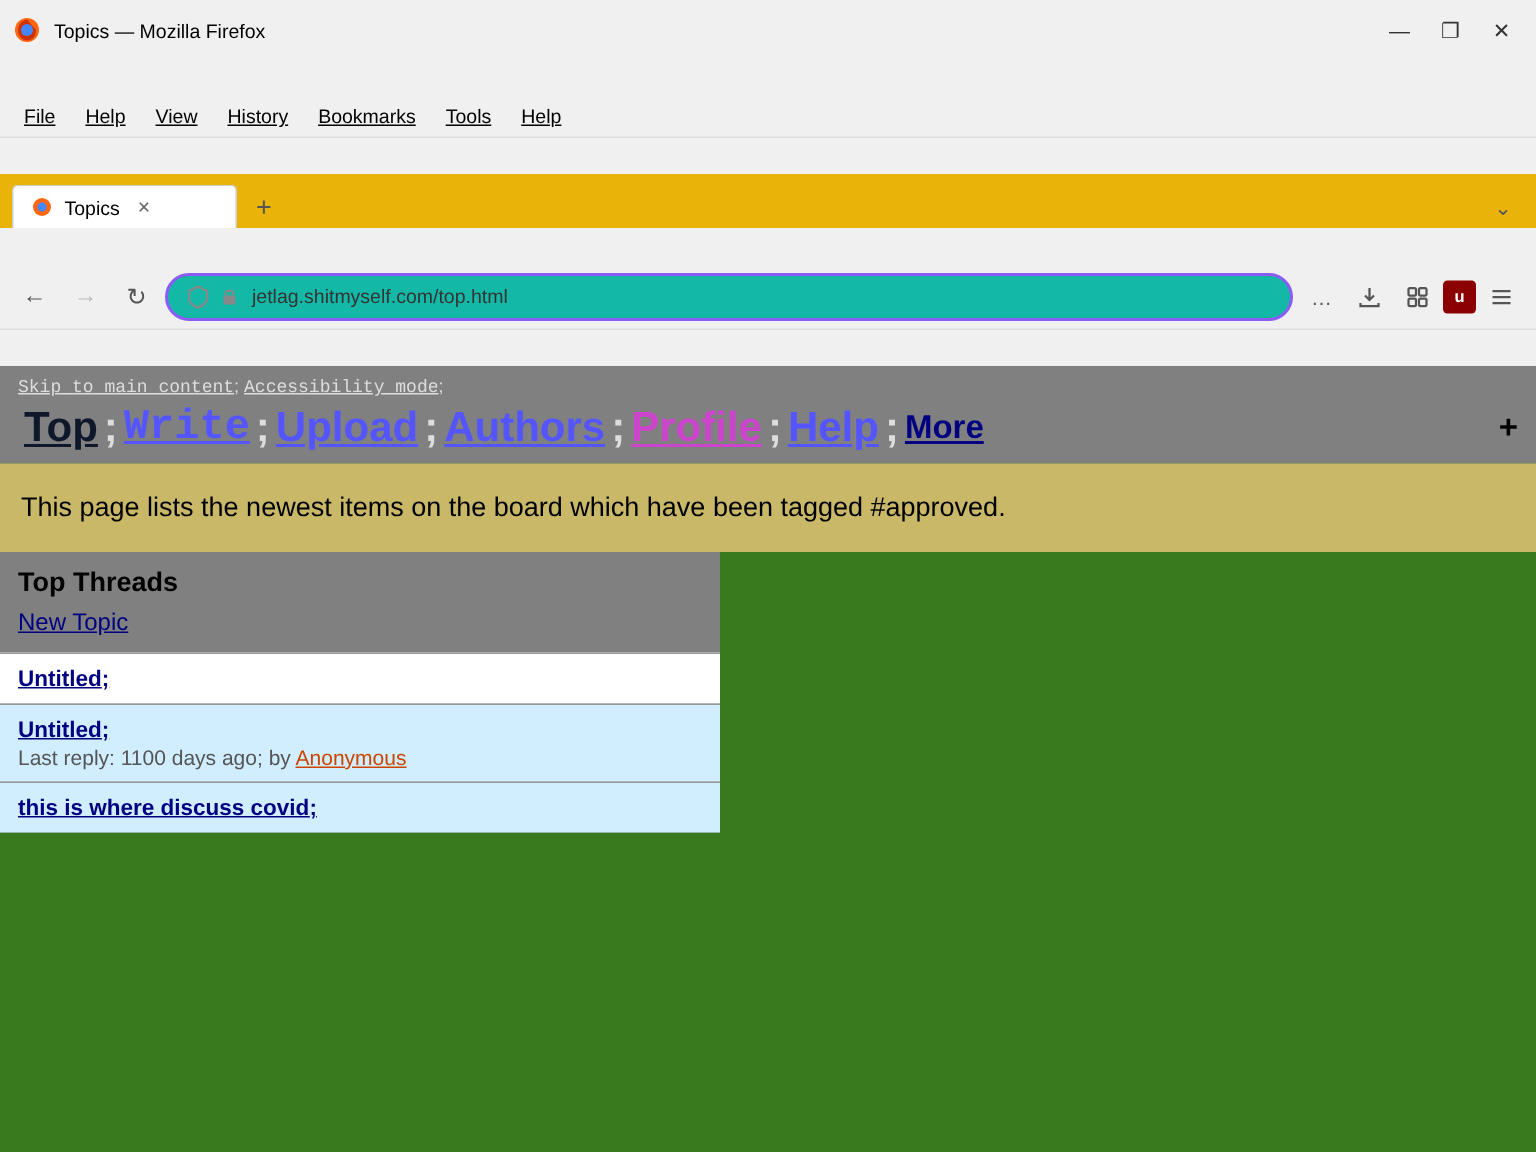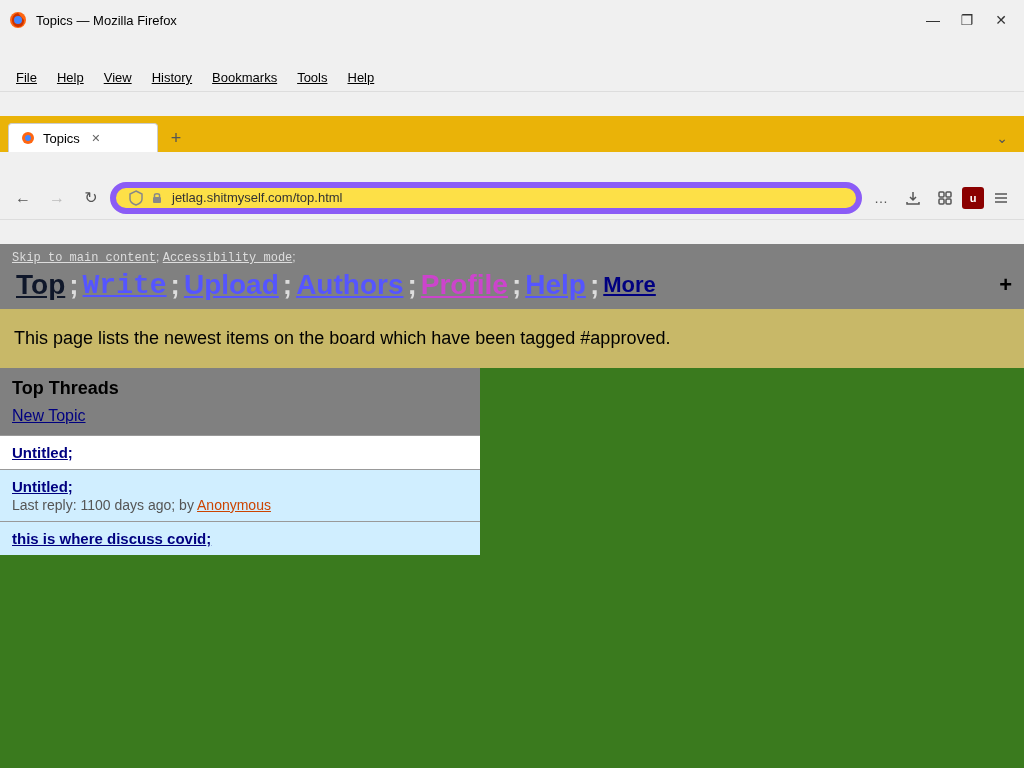--- a/index.html
+++ b/index.html
@@ -153,22 +153,22 @@
       color: #555;
       background: transparent;
       border: none;
     }
     .nav-btn.disabled { color: #bbb; cursor: default; }
     .address-bar {
       flex: 1;
       height: 32px;
       display: flex;
       align-items: center;
-      background: #fde047;
-      border: 6px solid #8b5cf6;
+      background: #14b8a6;
+      border: 2px solid #8b5cf6;
       border-radius: 20px;
       padding: 0 12px;
       gap: 8px;
       font-size: 13px;
     }
     .address-bar-icons {
       display: flex;
       align-items: center;
       gap: 6px;
       color: #777;

